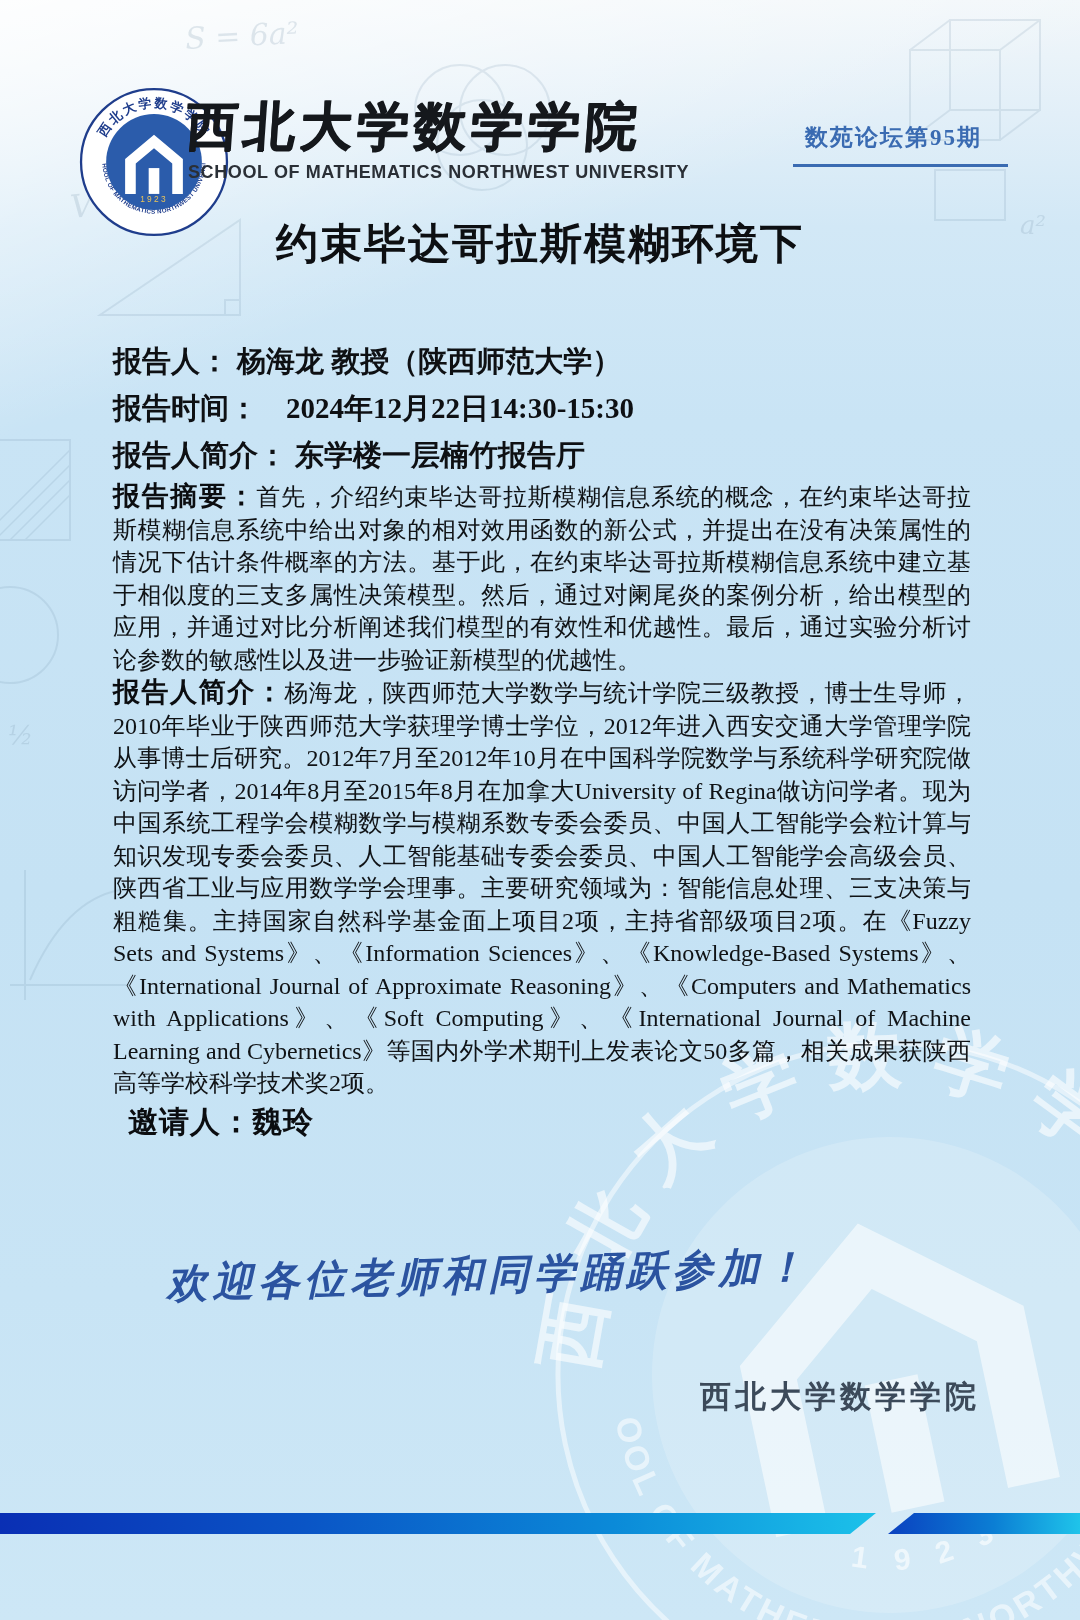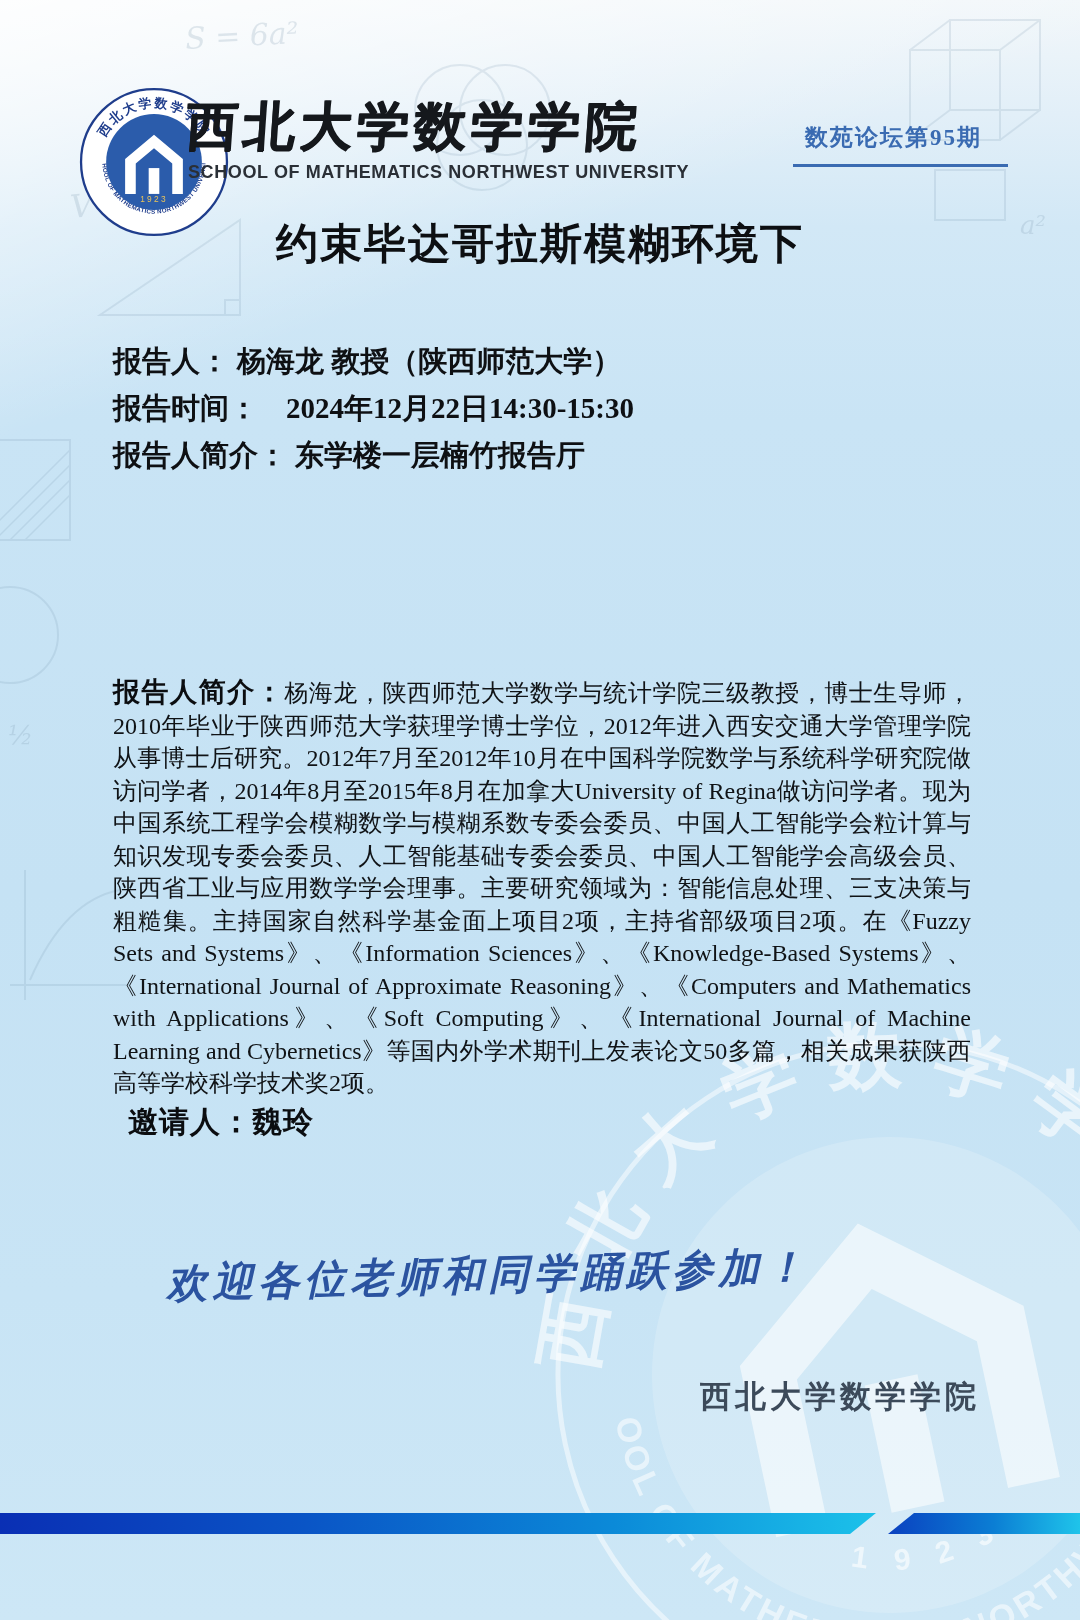--- a/index.html
+++ b/index.html
@@ -196,20 +196,23 @@
       <span class="detail-label">报告人：</span><span class="detail-value">杨海龙 教授（陕西师范大学）</span>
     </div>
     <div class="detail-row">
       <span class="detail-label">报告时间：</span><span class="detail-value" style="margin-left:28px;">2024年12月22日14:30-15:30</span>
     </div>
     <div class="detail-row">
       <span class="detail-label">报告人简介：</span><span class="detail-value">东学楼一层楠竹报告厅</span>
     </div>
   </div>
 
+  <div class="para abstract">
+    <span class="para-label">报告摘要：</span><span>首先，介绍约束毕达哥拉斯模糊信息系统的概念，在约束毕达哥拉斯模糊信息系统中给出对象的相对效用函数的新公式，并提出在没有决策属性的情况下估计条件概率的方法。基于此，在约束毕达哥拉斯模糊信息系统中建立基于相似度的三支多属性决策模型。然后，通过对阑尾炎的案例分析，给出模型的应用，并通过对比分析阐述我们模型的有效性和优越性。最后，通过实验分析讨论参数的敏感性以及进一步验证新模型的优越性。</span>
+  </div>
 
   <div class="para bio">
     <span class="para-label">报告人简介：</span><span>杨海龙，陕西师范大学数学与统计学院三级教授，博士生导师，2010年毕业于陕西师范大学获理学博士学位，2012年进入西安交通大学管理学院从事博士后研究。2012年7月至2012年10月在中国科学院数学与系统科学研究院做访问学者，2014年8月至2015年8月在加拿大University of Regina做访问学者。现为中国系统工程学会模糊数学与模糊系数专委会委员、中国人工智能学会粒计算与知识发现专委会委员、人工智能基础专委会委员、中国人工智能学会高级会员、陕西省工业与应用数学学会理事。主要研究领域为：智能信息处理、三支决策与粗糙集。主持国家自然科学基金面上项目2项，主持省部级项目2项。在《Fuzzy Sets and Systems》、《Information Sciences》、《Knowledge-Based Systems》、《International Journal of Approximate Reasoning》、《Computers and Mathematics with Applications》、《Soft Computing》、《International Journal of Machine Learning and Cybernetics》等国内外学术期刊上发表论文50多篇，相关成果获陕西高等学校科学技术奖2项。</span>
   </div>
 
   <div class="inviter">
     <span>邀请人：</span><span>魏玲</span>
   </div>
 
   <div class="welcome">欢迎各位老师和同学踊跃参加！</div>

